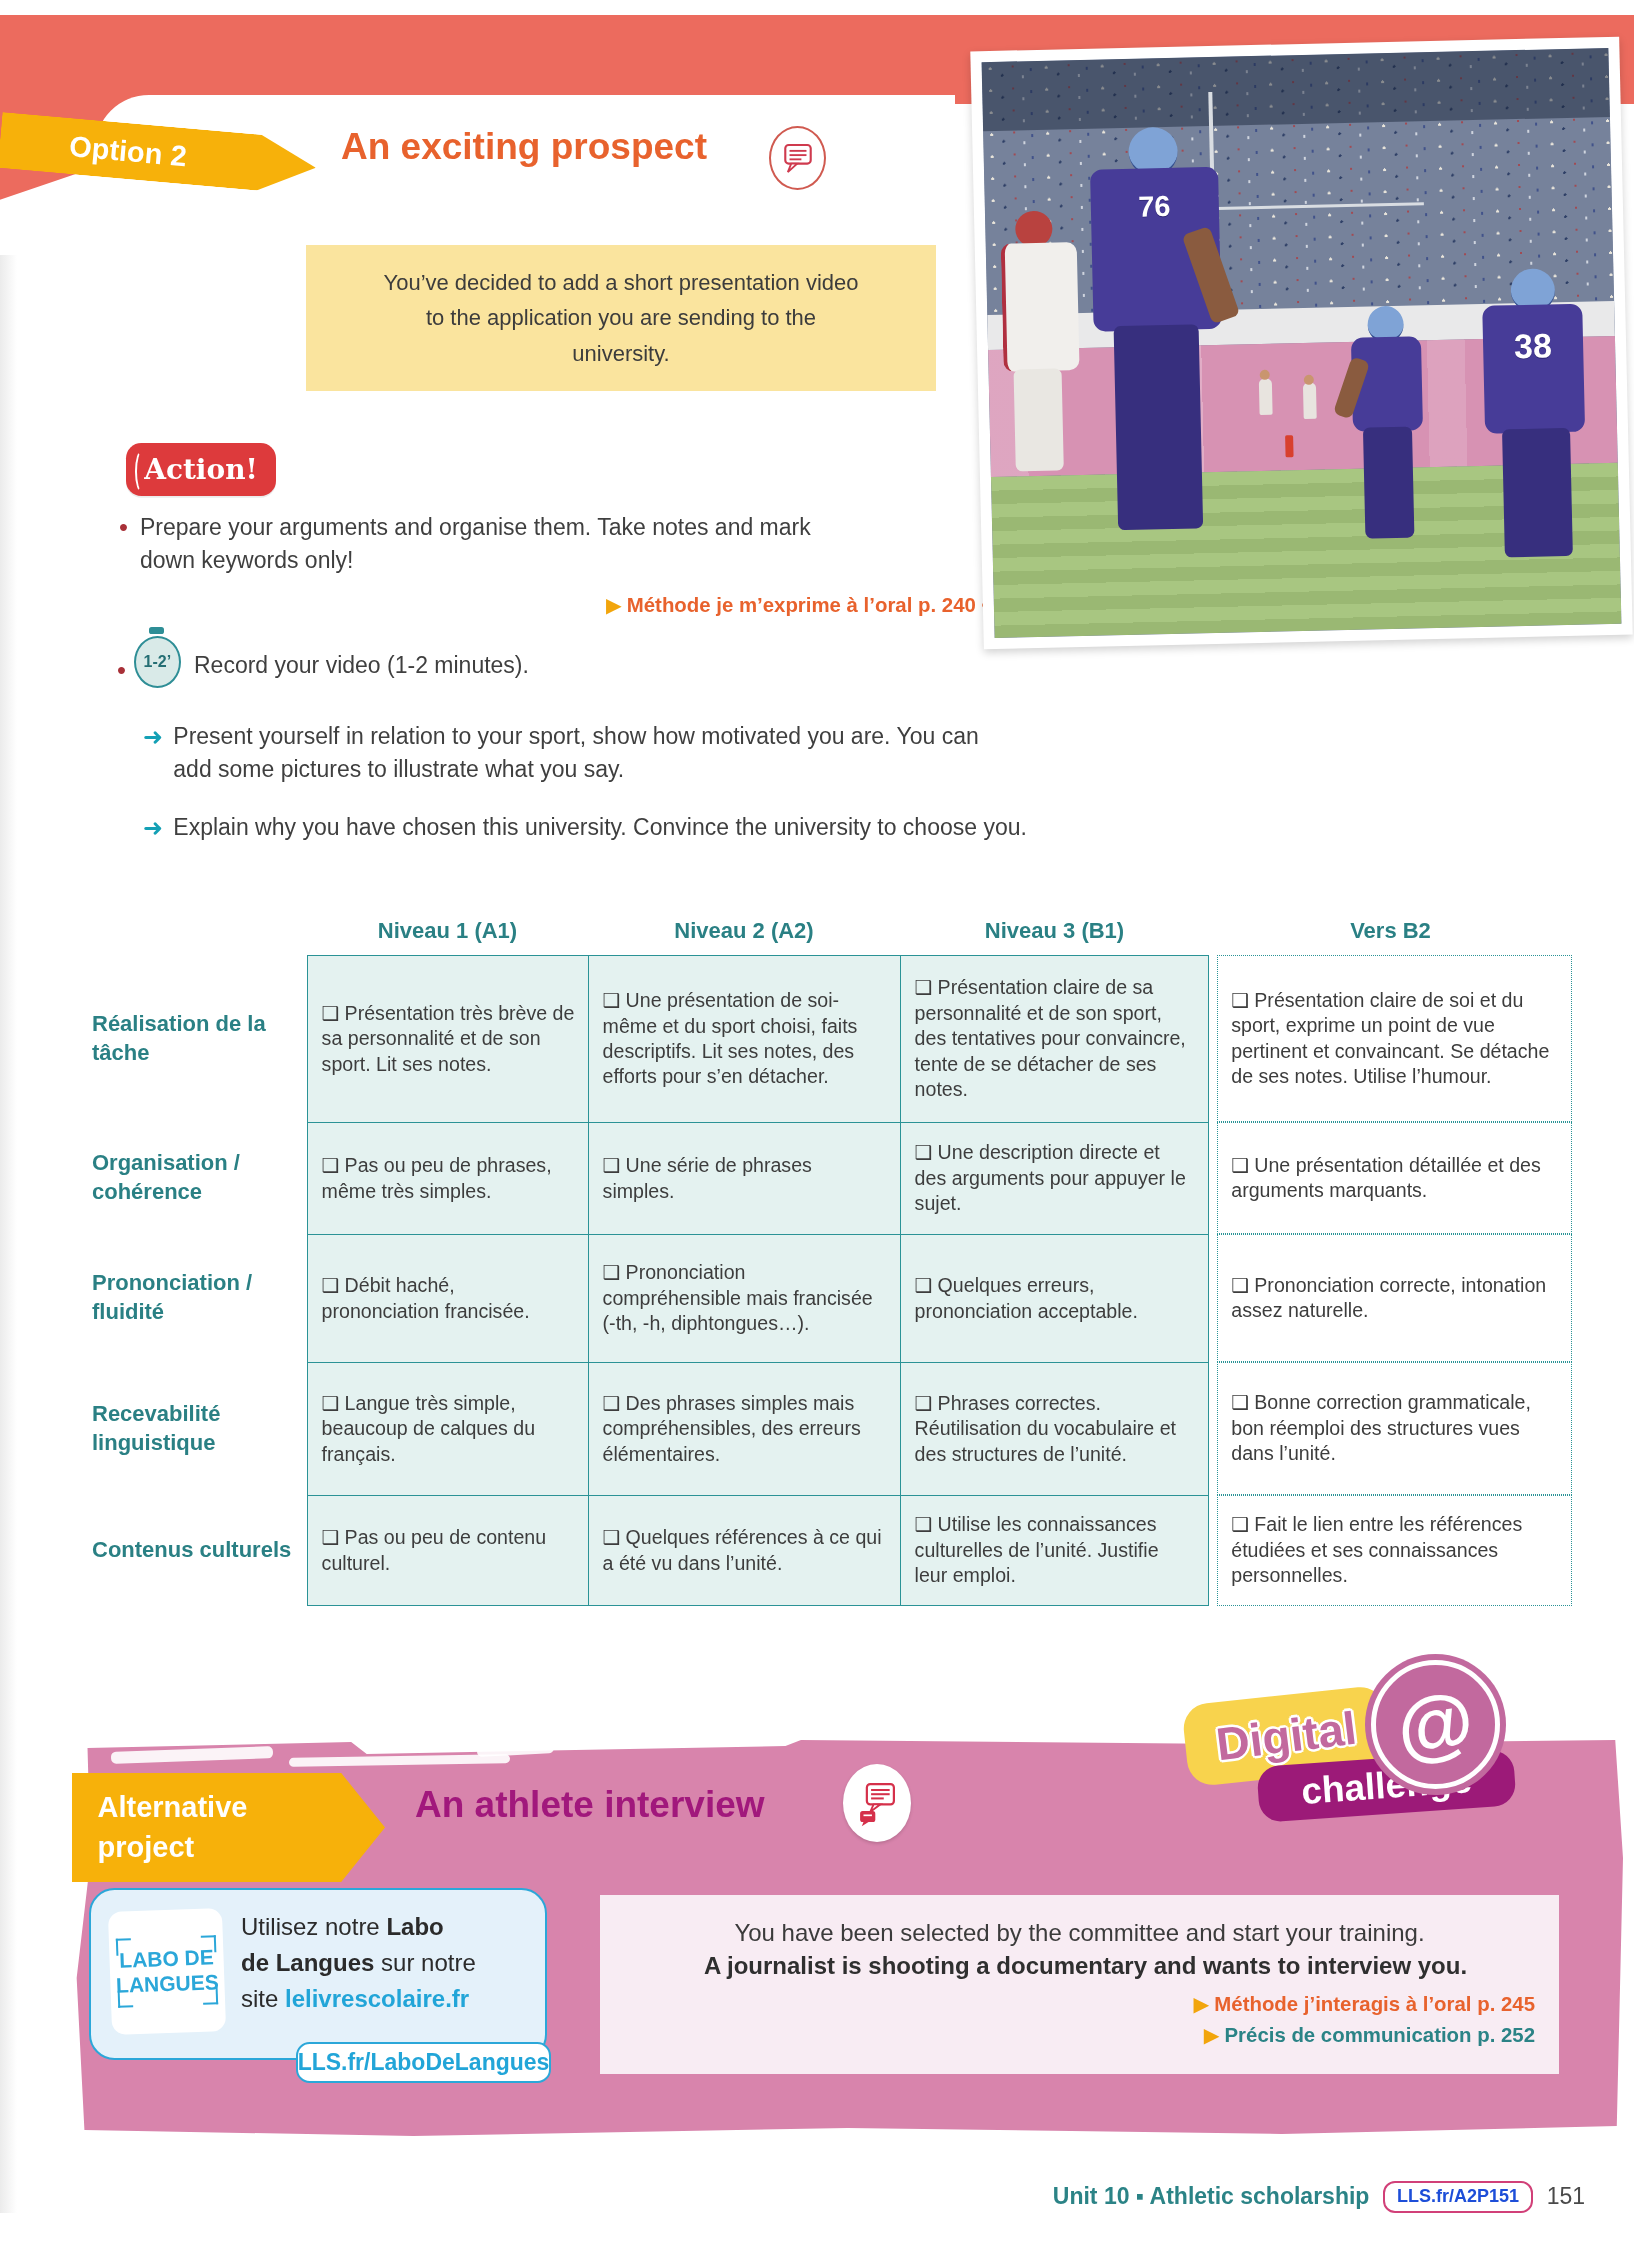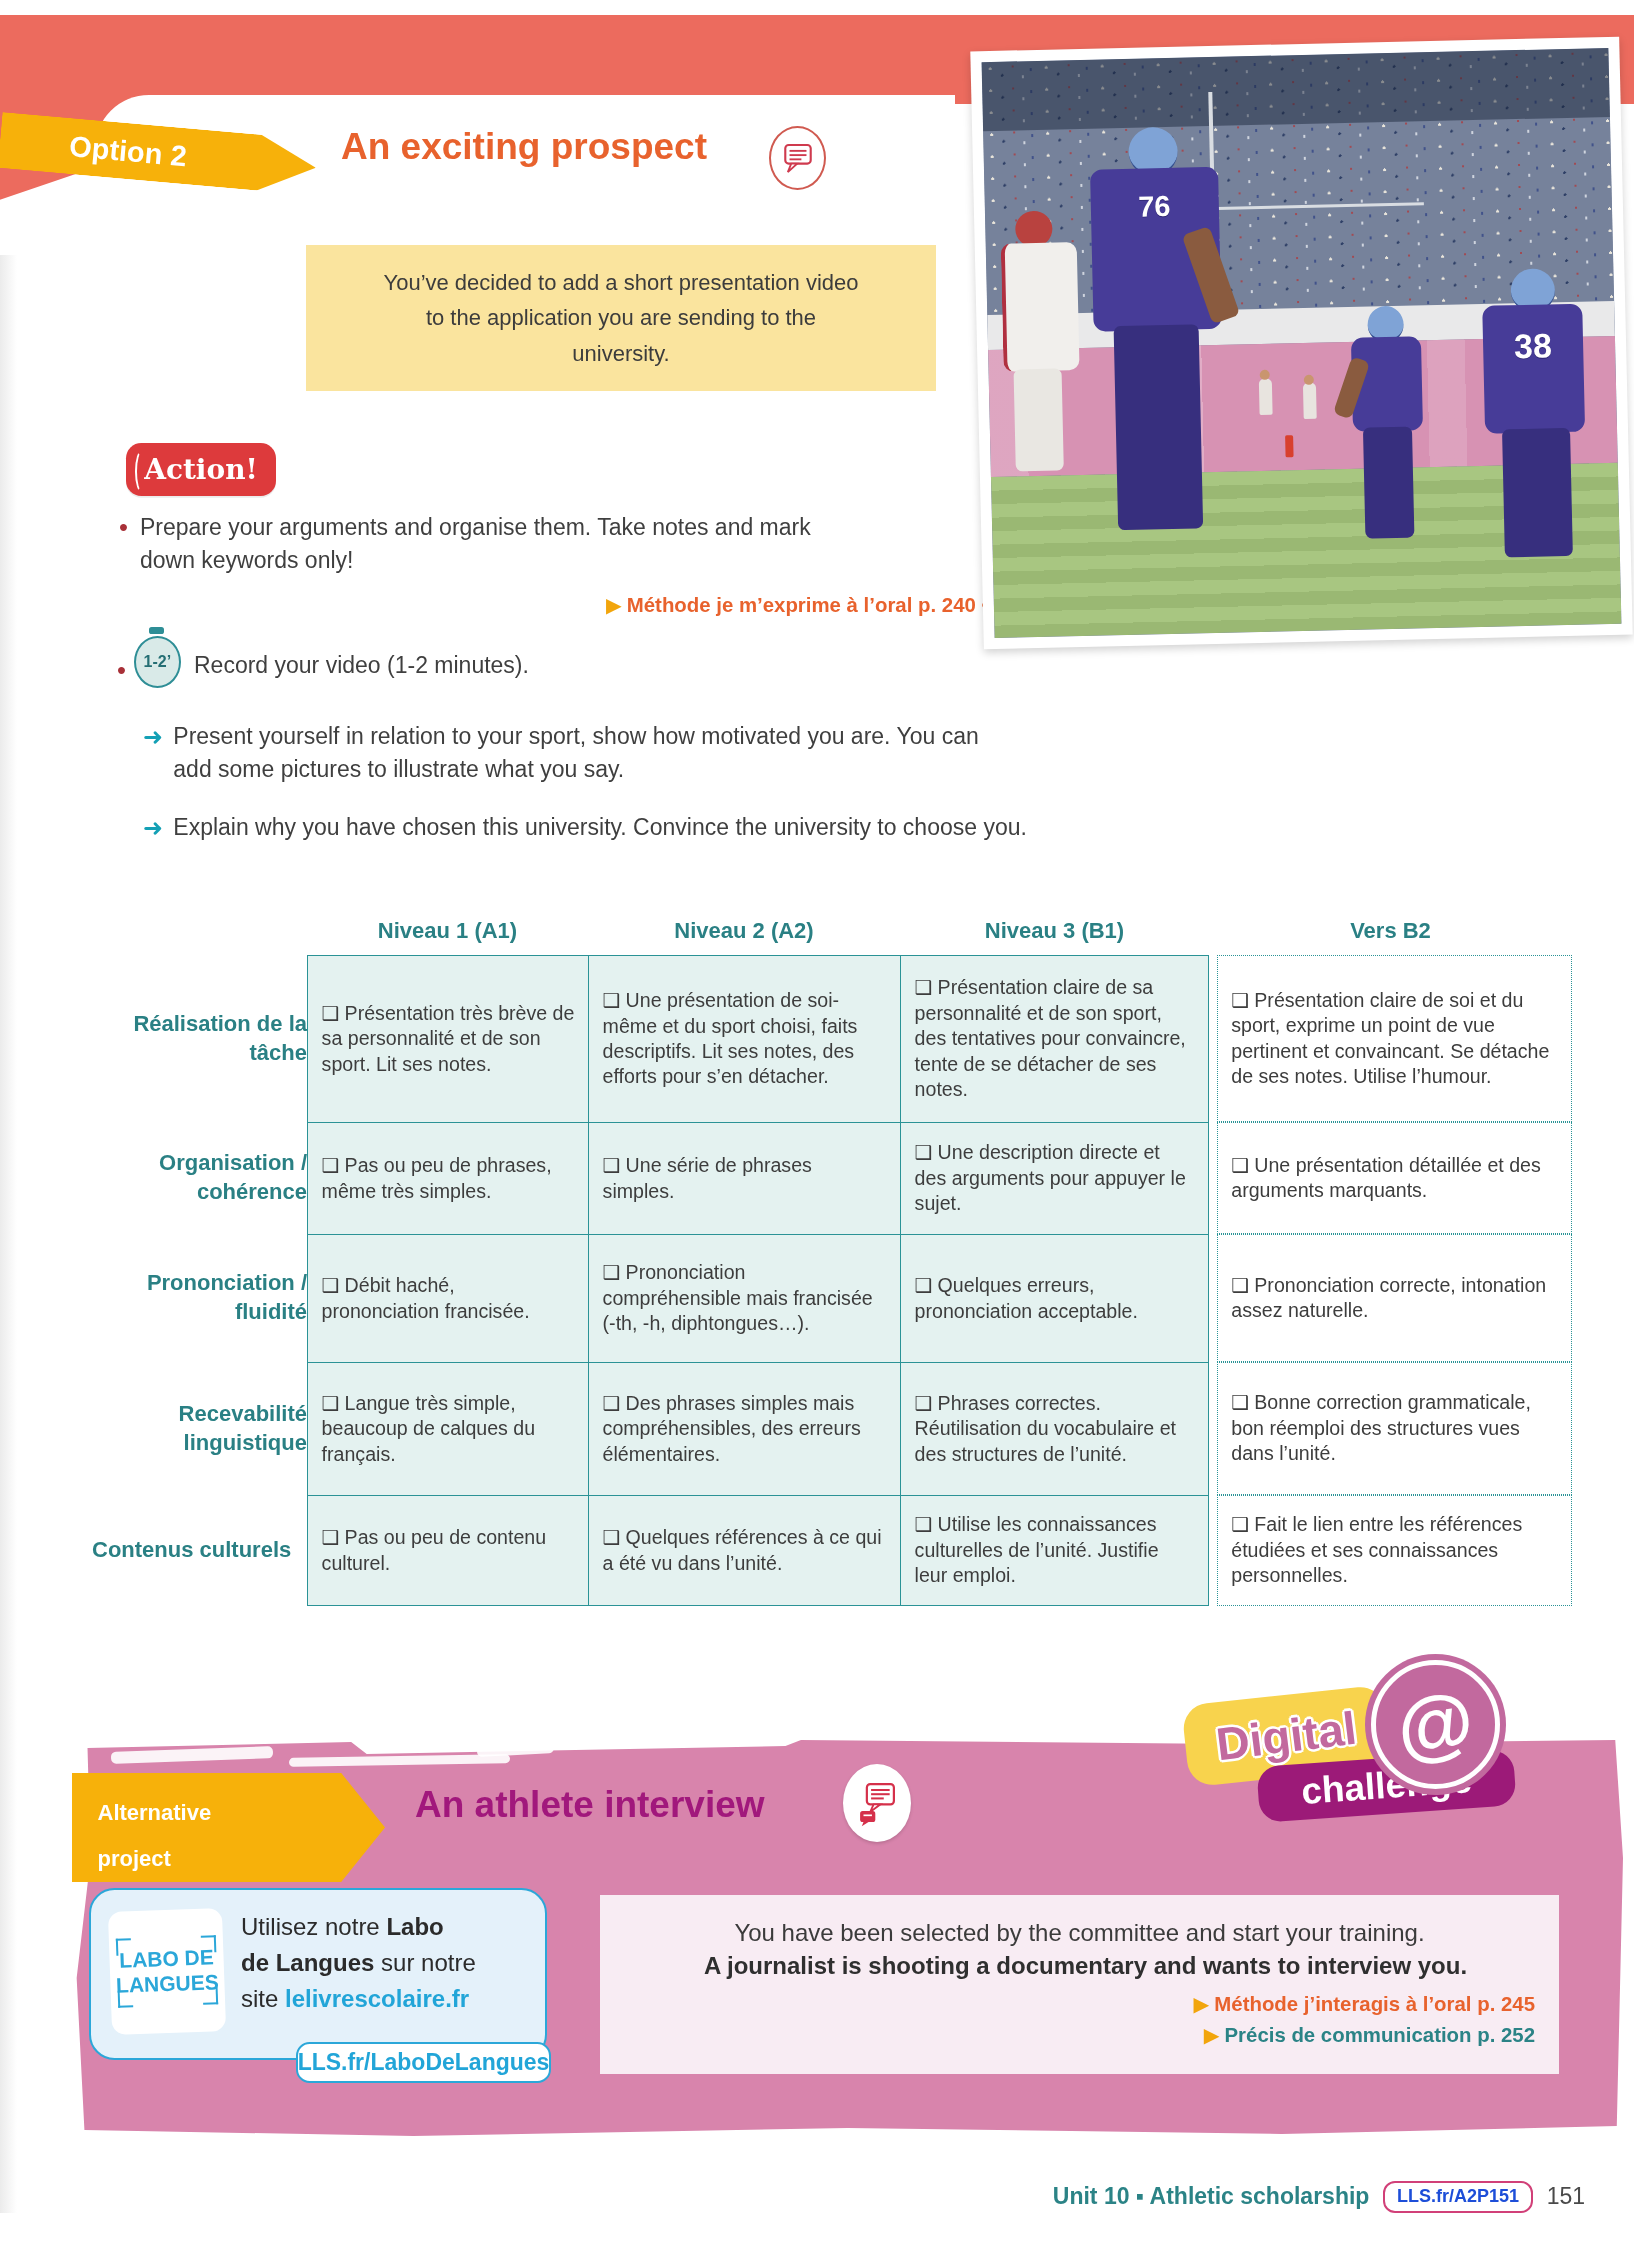--- a/index.html
+++ b/index.html
@@ -80,35 +80,35 @@
                font-weight:bold;font-size:16px;color:#256f74;}
   .arrow-row{display:flex;gap:10.2px;}
   .arrow-glyph{color:#14a0b5;font-size:24px;line-height:1.4;}
 
   
   #rubric{left:92px;top:918px;display:grid;
           grid-template-columns:215px 281px 312px 309px 363px;
           grid-template-rows:37px 167px 112px 128px 133px 111px;}
   .rub-h{color:#2a8084;font-weight:bold;font-size:22px;text-align:center;align-self:start;}
   .rub-label{color:#2a8084;font-weight:bold;font-size:22px;line-height:1.3;display:flex;align-items:center;
-             box-sizing:border-box;text-align:right;}
+             box-sizing:border-box;}
   .rub-cell{background:#e4f2f0;border-left:1.7px solid #2a9396;border-top:1.7px solid #2a9396;
             padding:8.5px 13.6px;font-size:19.6px;line-height:1.3;color:#3d3d3d;display:flex;align-items:center;box-sizing:border-box;}
   .rub-cell.last-solid{border-right:1.7px solid #2a9396;}
   .row-bottom{border-bottom:1.7px solid #2a9396;}
   .rub-cell.b2{background:#fff;border:1.7px dotted #2a9396;margin-left:7.7px;}
 
   
   .pink-band{left:72px;top:1738px;width:1551px;height:400px;background:#d884ac;
     clip-path:polygon(1% 2.5%,18% 1%,19% 4%,46% 2%,47% .5%,75% 1.5%,99.5% .5%,100% 30%,99.6% 97%,78% 99%,50% 97.5%,22% 99.5%,.8% 98%,.3% 60%,1.2% 30%);}
   .streak{background:#fff;border-radius:5.1px;opacity:.9;}
   .alt-ribbon{left:72px;top:1773px;width:313px;height:109px;background:#f7b10a;
               clip-path:polygon(0 0,86% 0,100% 50%,86% 100%,0 100%);
               display:flex;flex-direction:column;justify-content:center;padding-left:25.5px;box-sizing:border-box;z-index:8;}
-  .alt-ribbon span{color:#fff;font-weight:bold;font-size:22px;line-height:1.35;margin-top:16px;}
+  .alt-ribbon span{color:#fff;font-weight:bold;font-size:29px;line-height:1.35;}
   .alt-title{left:415px;top:1784px;font-size:37px;font-weight:bold;color:#a1187c;z-index:8;}
 
   .digital{left:1185px;top:1658px;width:332px;height:183px;z-index:9;}
   .dg-yellow{position:absolute;left:0;top:37px;width:203px;height:82px;background:#f8d34d;border-radius:25.5px;transform:rotate(-6deg);
              display:flex;align-items:center;justify-content:center;}
   .dg-yellow span{font-size:46px;font-weight:bold;color:#c2699e;
      text-shadow:-2.6px 0 #fff,2.6px 0 #fff,0 -2.6px #fff,0 2.6px #fff,-1.7px -1.7px #fff,1.7px 1.7px #fff,-1.7px 1.7px #fff,1.7px -1.7px #fff;
      transform:rotate(-1deg);}
   .dg-bar{position:absolute;left:73px;top:100px;width:257px;height:56px;background:#9c1a78;border-radius:22px;transform:rotate(-4deg);
           display:flex;align-items:center;justify-content:center;}

